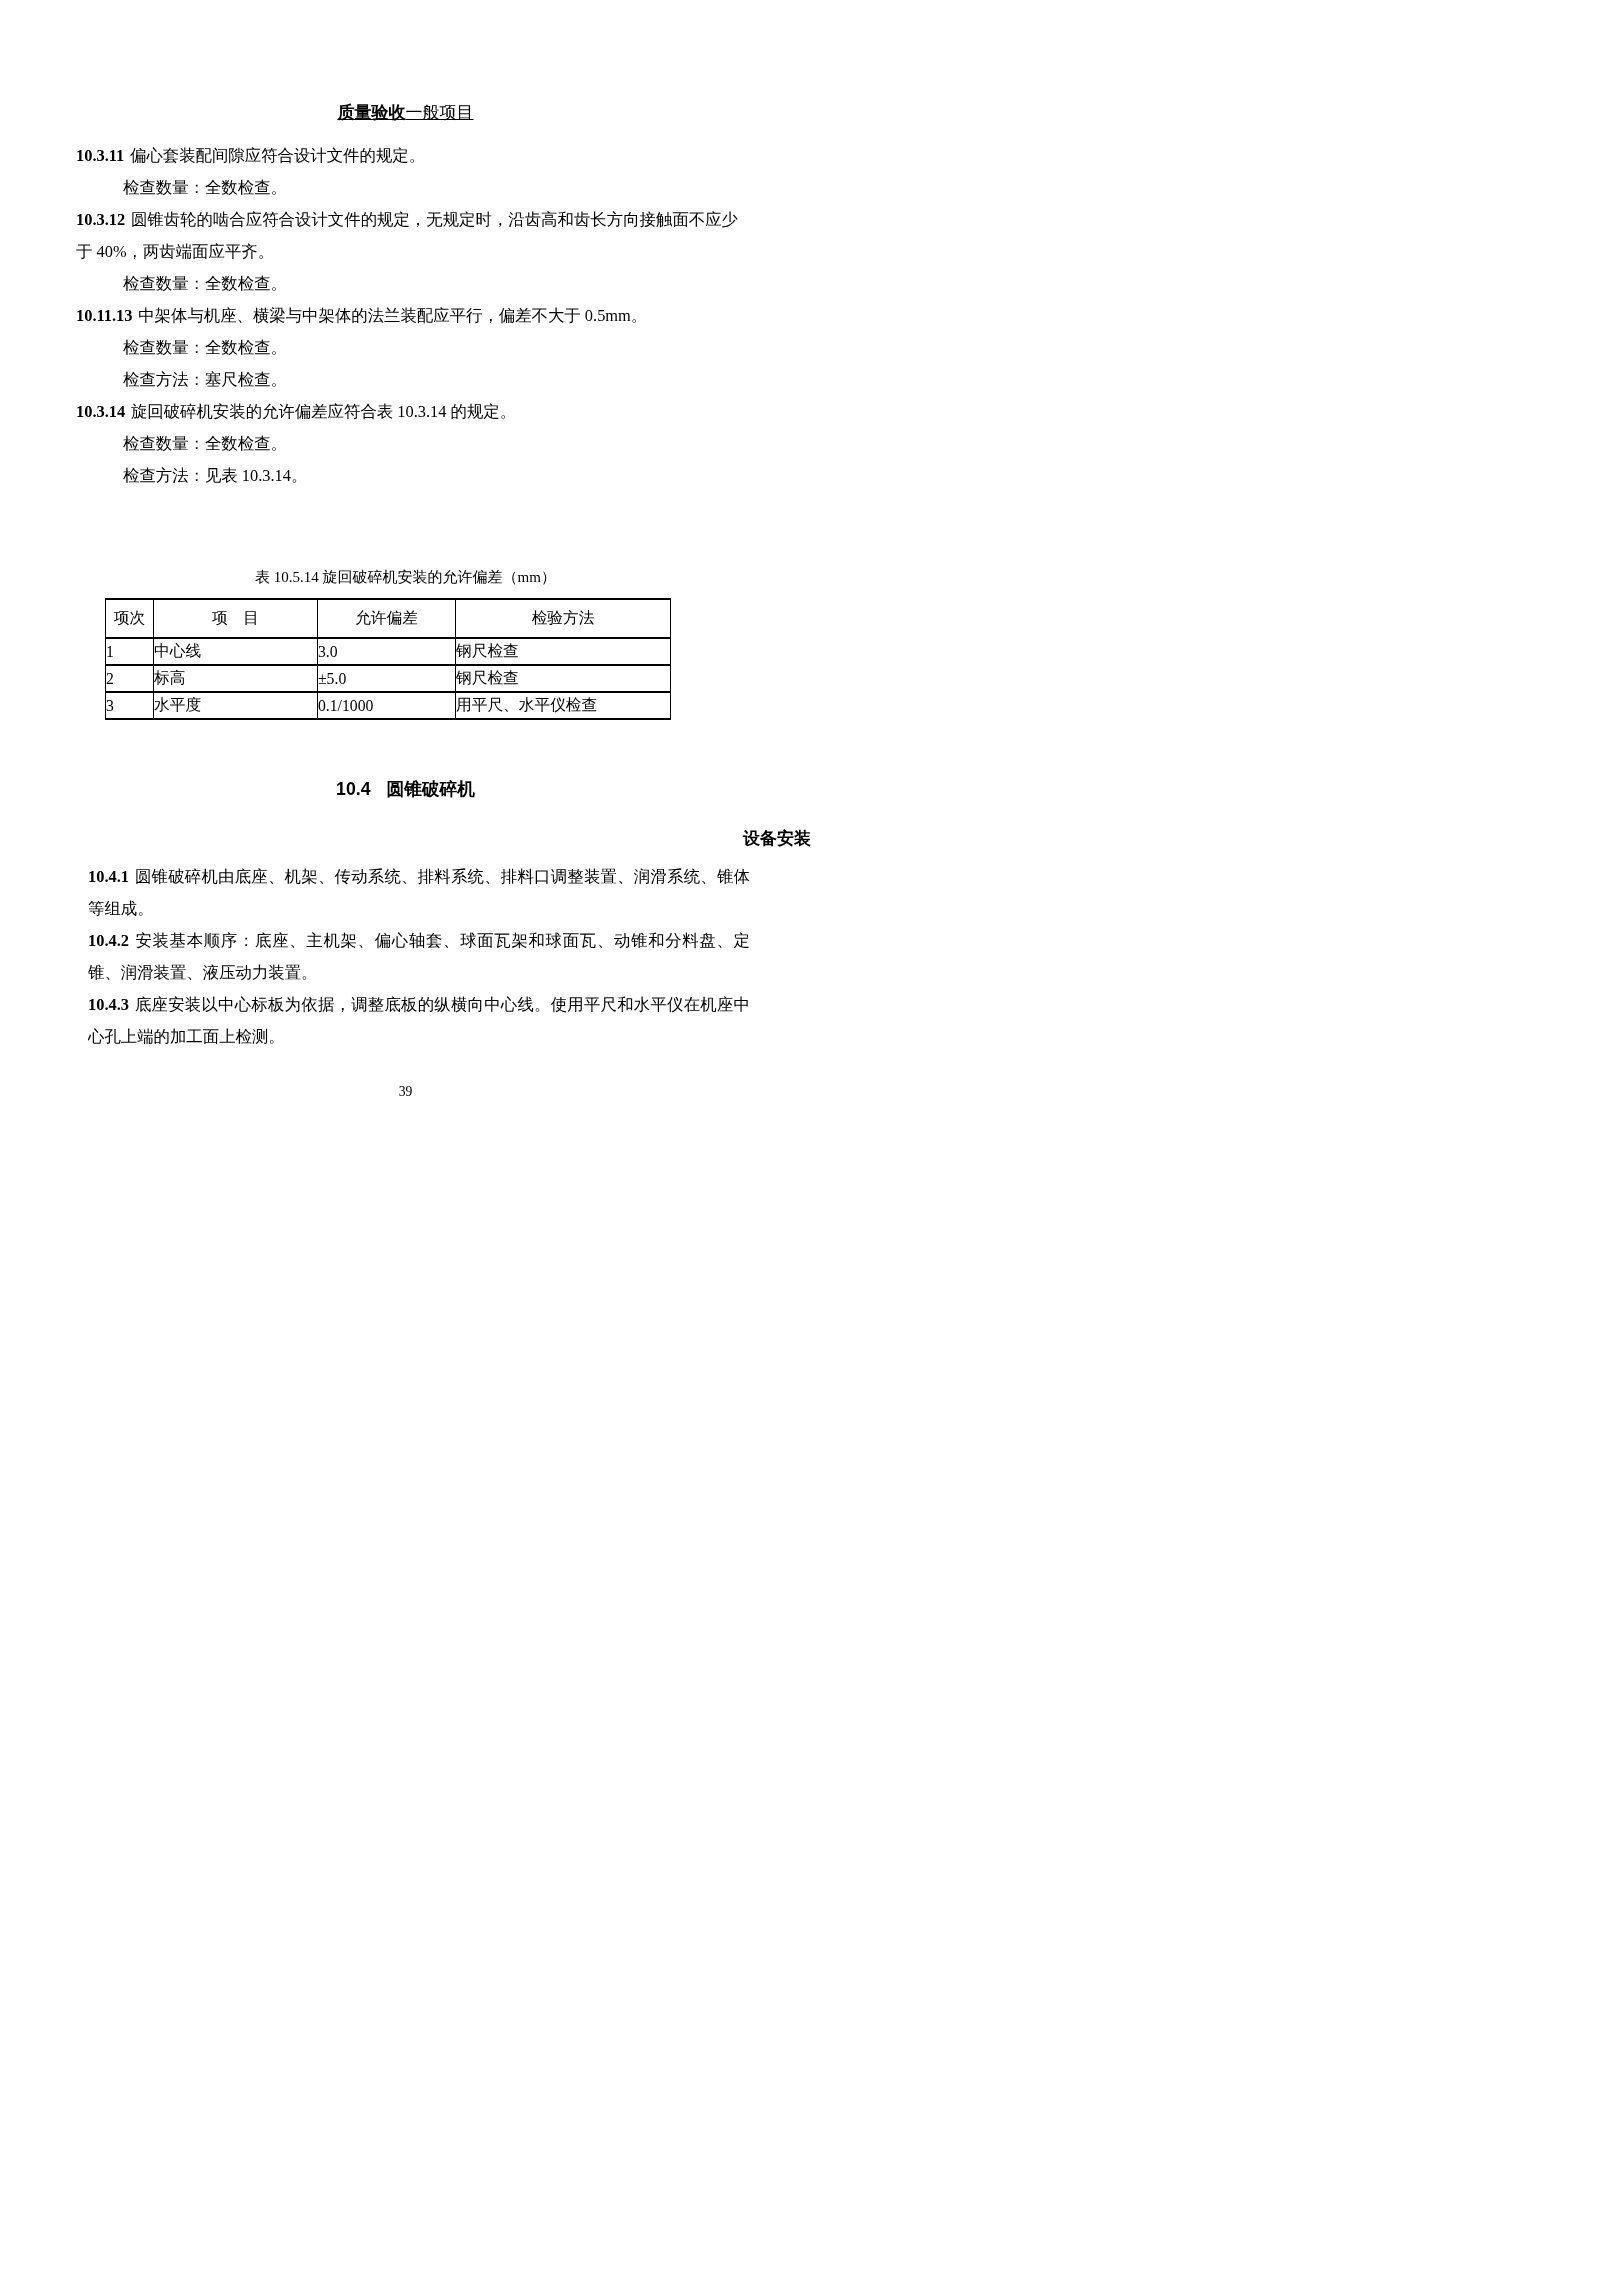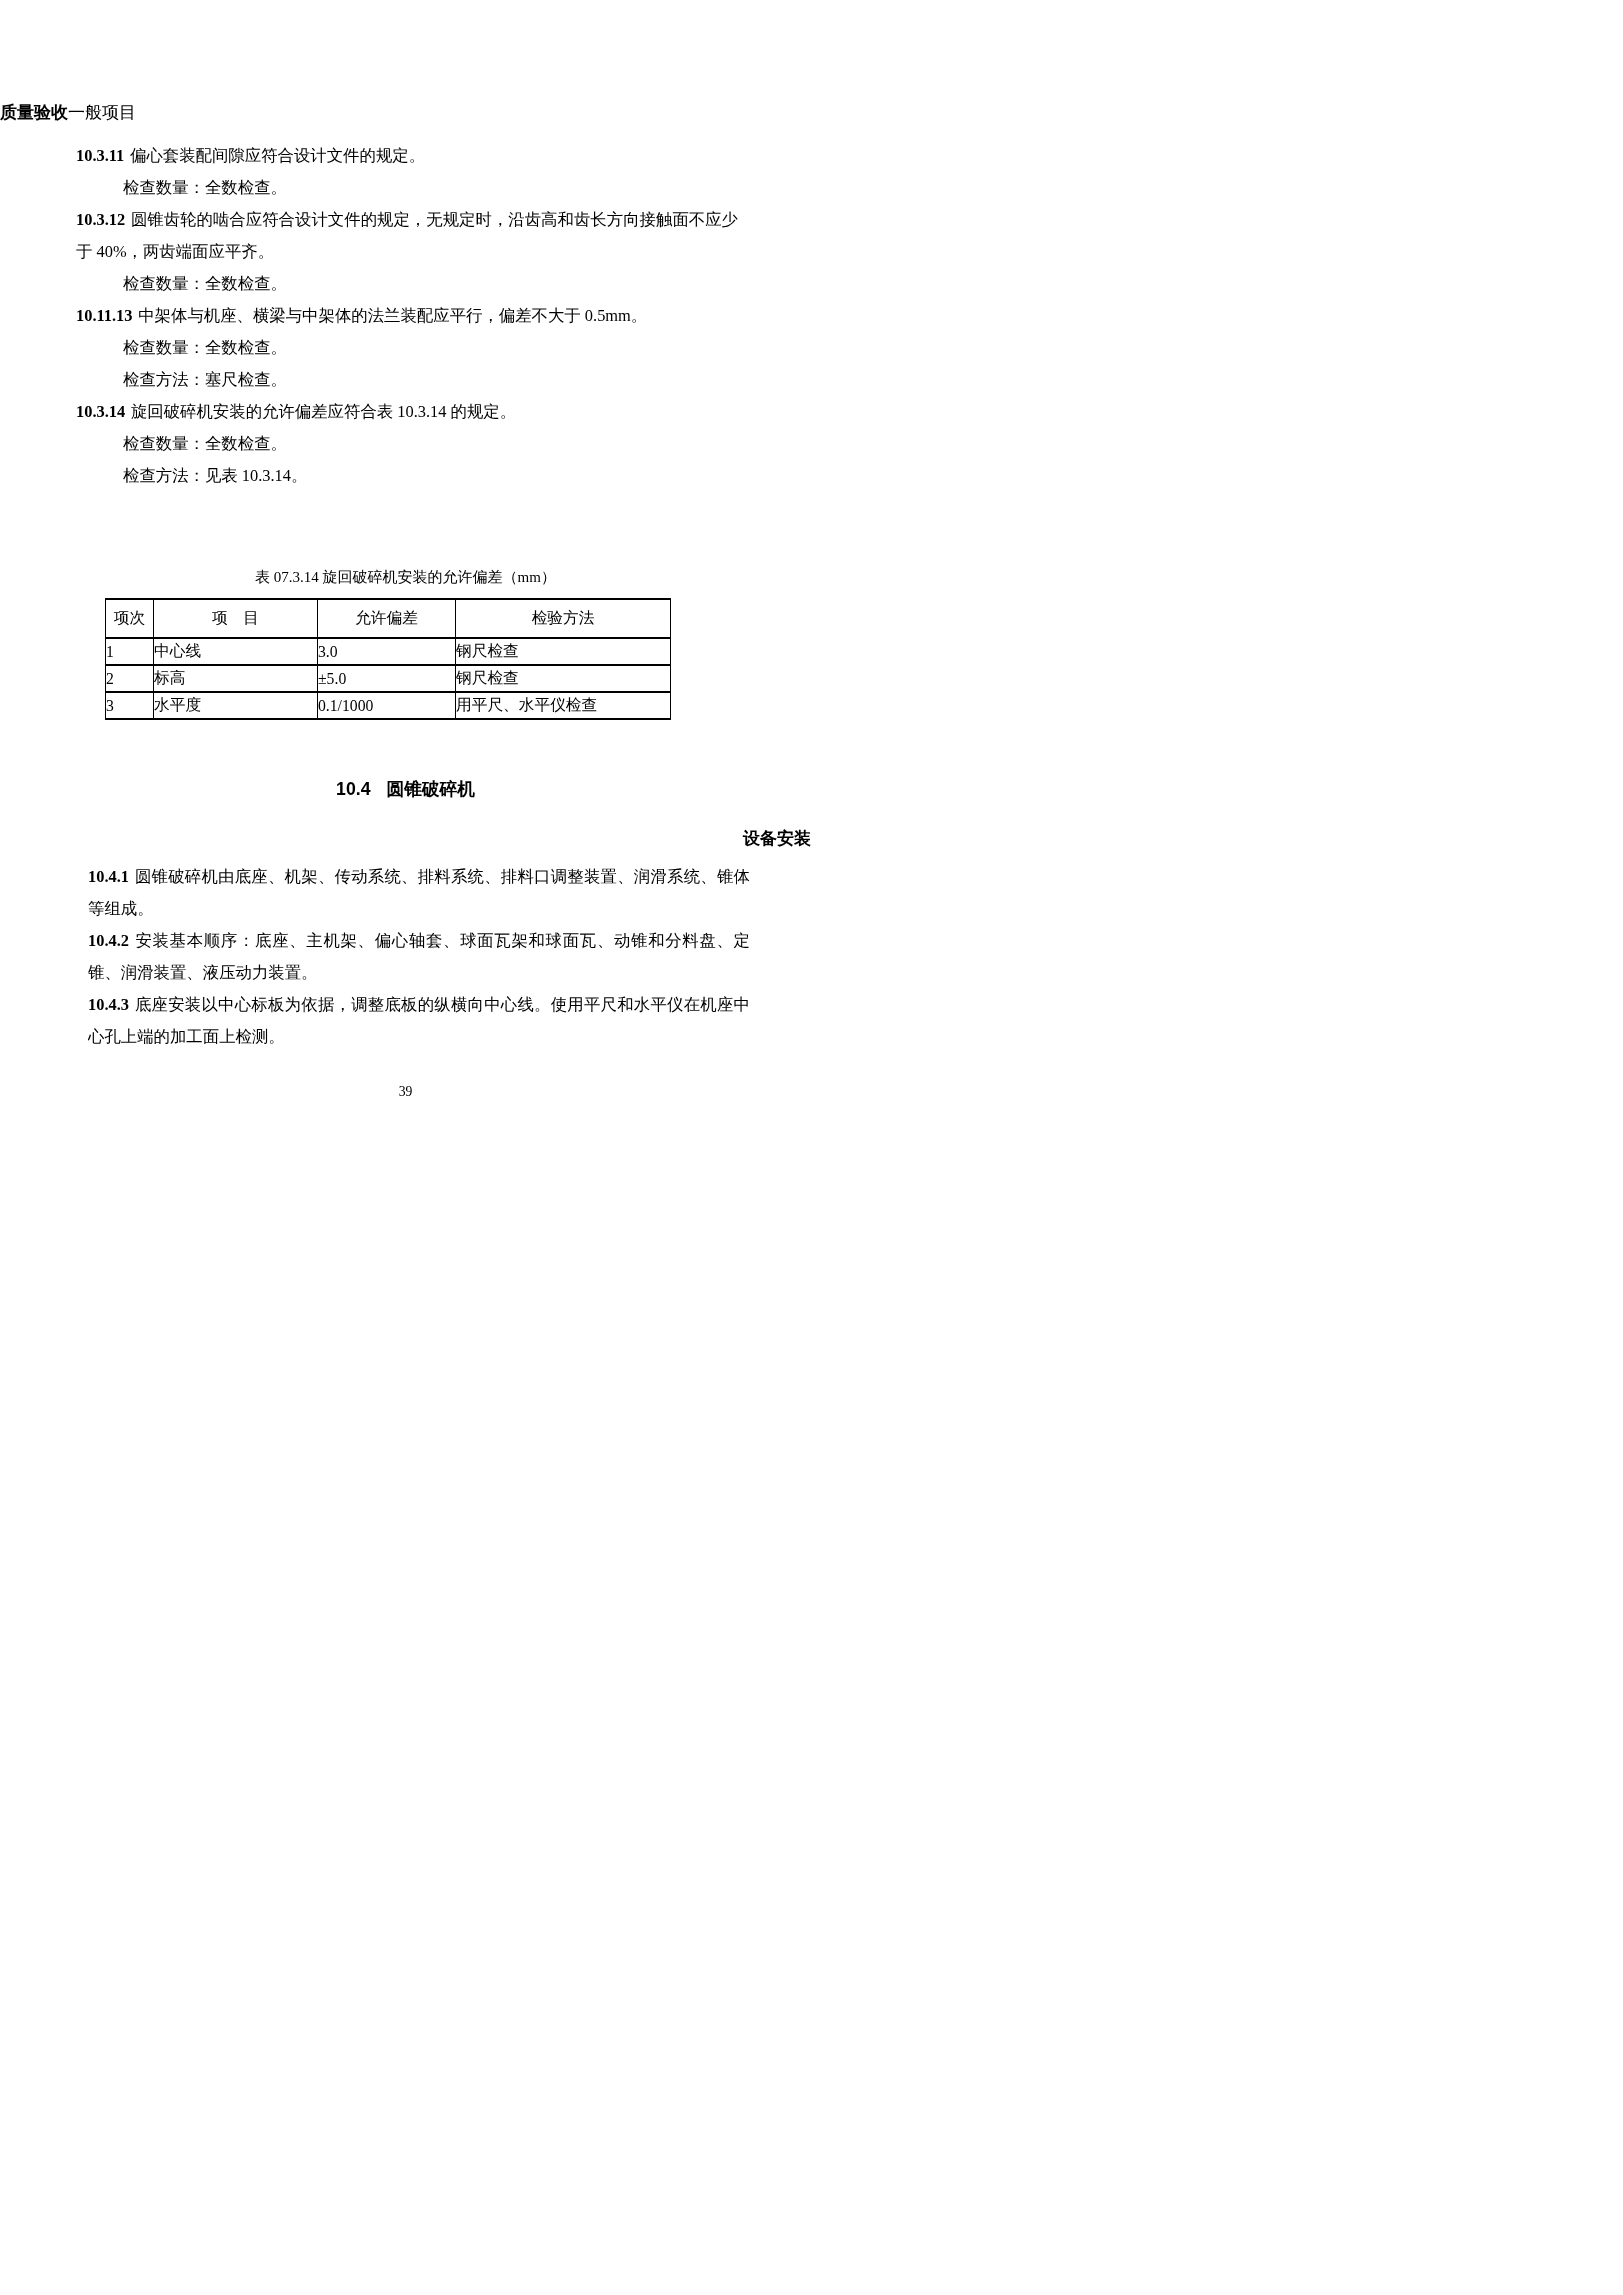--- a/index.html
+++ b/index.html
@@ -8,21 +8,21 @@
     width:811px;
     height:1148px;
     background:#ffffff;
     color:#000;
     font-family:"Liberation Serif","DejaVu Serif",serif;
     overflow:hidden;
   }
   
   .doc-title{
     position:absolute; top:97px; left:0; width:100%;
-    text-align:left; font-size:17px; line-height:32px;
+    text-align:center; font-size:17px; line-height:32px;text-decoration:underline;
   }
   .doc-title .t-bold{font-weight:bold;}
   .sec-heading{
     position:absolute; top:773px; left:0; width:100%;
     text-align:center; font-weight:bold; font-size:17.7px; line-height:32px;
   }
   .sec-heading .num{
     font-family:"Liberation Sans","DejaVu Sans",sans-serif;
     margin-right:0.9em;
     margin-top:40px;
@@ -87,21 +87,21 @@
     <div class="para l2"><span class="num">10.3.12</span><span>圆锥齿轮的啮合应符合设计文件的规定，无规定时，沿齿高和齿长方向接触面不应少于 40%，两齿端面应平齐。</span></div>
     <div class="para l1 indent"><span>检查数量：全数检查。</span></div>
     <div class="para l1"><span class="num">10.11.13</span><span>中架体与机座、横梁与中架体的法兰装配应平行，偏差不大于 0.5mm。</span></div>
     <div class="para l1 indent"><span>检查数量：全数检查。</span></div>
     <div class="para l1 indent"><span>检查方法：塞尺检查。</span></div>
     <div class="para l1"><span class="num">10.3.14</span><span>旋回破碎机安装的允许偏差应符合表 10.3.14 的规定。</span></div>
     <div class="para l1 indent"><span>检查数量：全数检查。</span></div>
     <div class="para l1 indent"><span>检查方法：见表 10.3.14。</span></div>
   </div>
 
-  <div class="tbl-caption">表 07.3.14 旋回破碎机安装的允许偏差（mm）</div>
+  <div class="tbl-caption">表 10.5.14 旋回破碎机安装的允许偏差（mm）</div>
 
   <table class="spec">
     <colgroup>
         <col class="c1">
         <col class="c2">
         <col class="c3">
         <col class="c4">
       </colgroup>
     <thead>
       <tr>

